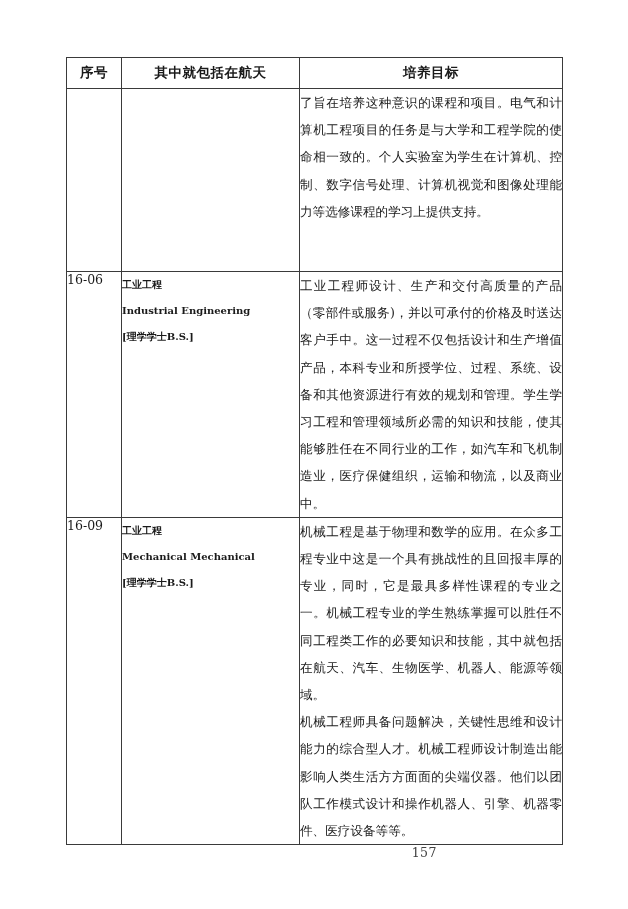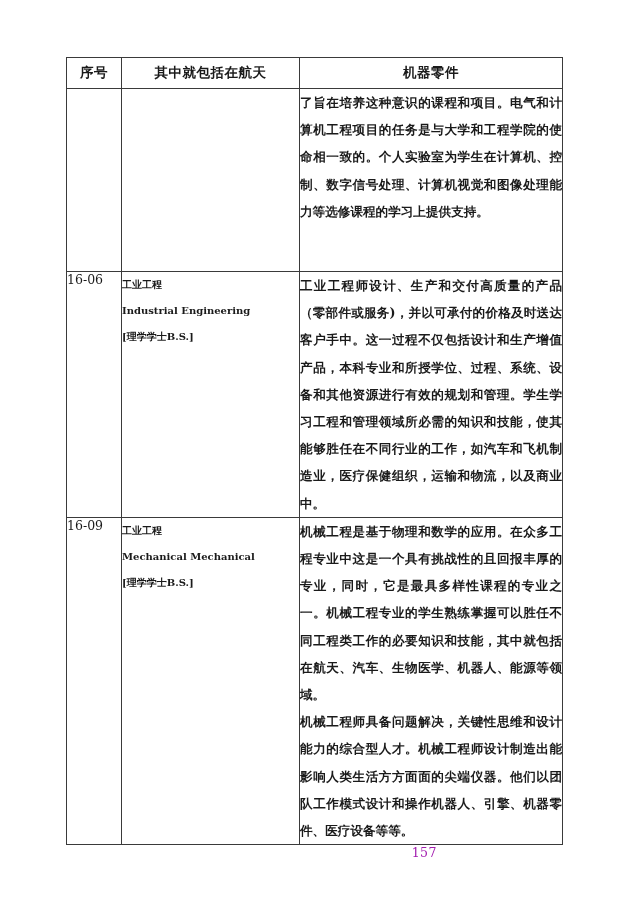--- a/index.html
+++ b/index.html
@@ -82,40 +82,39 @@
     white-space: nowrap;
   }
 
   .cell-goal {
     padding: 7px 7px 7px 8px;
     font-size: 12.6px;
     line-height: 27.2px;
     text-align: justify;
     text-justify: inter-character;
     word-break: break-all;
-    font-weight: bold;
   }
   .cell-goal p {
     margin: 0;
     text-align: justify;
     text-justify: inter-character;
     word-break: break-all;
   }
 
   
   .row-1 .cell-goal { height: 182px; }
   .row-2 .cell-goal { height: 218px; }
   .row-3 .cell-goal { height: 325px; margin-top: 32px; }
 
   .page-number {
     position: absolute;
     right: 66px;
     top: 845px;
     font-size: 12.5px;
-    color: #a21caf;
+    color: #404040;
     letter-spacing: 0.5px;
     font-family: "DejaVu Serif", "Liberation Serif", serif;
     text-align: center;
   }
 </style>
 </head>
 <body>
 
 <div class="page">
 
@@ -123,21 +122,21 @@
     <colgroup>
       <col class="col-no">
       <col class="col-major">
       <col class="col-goal">
     </colgroup>
 
     <thead>
       <tr class="hdr-row">
         <th>序号</th>
         <th>其中就包括在航天</th>
-        <th>机器零件</th>
+        <th>培养目标</th>
       </tr>
     </thead>
 
     <tbody>
 
       <tr class="row-1">
         <td class="cell-no"></td>
         <td class="cell-major">
           <span class="m-line"></span>
           <span class="m-line"></span>

